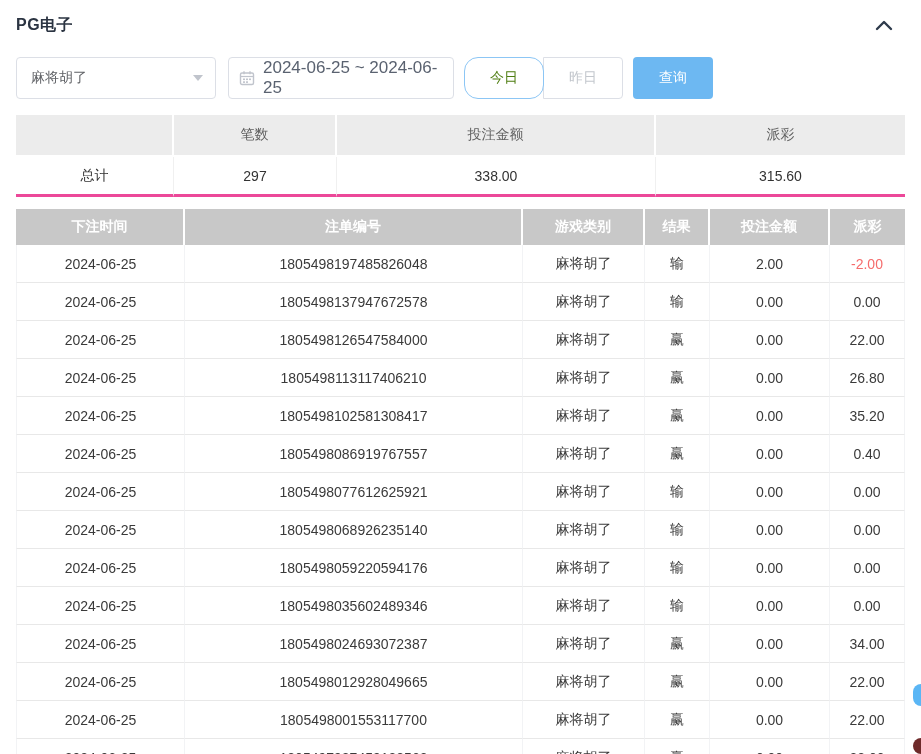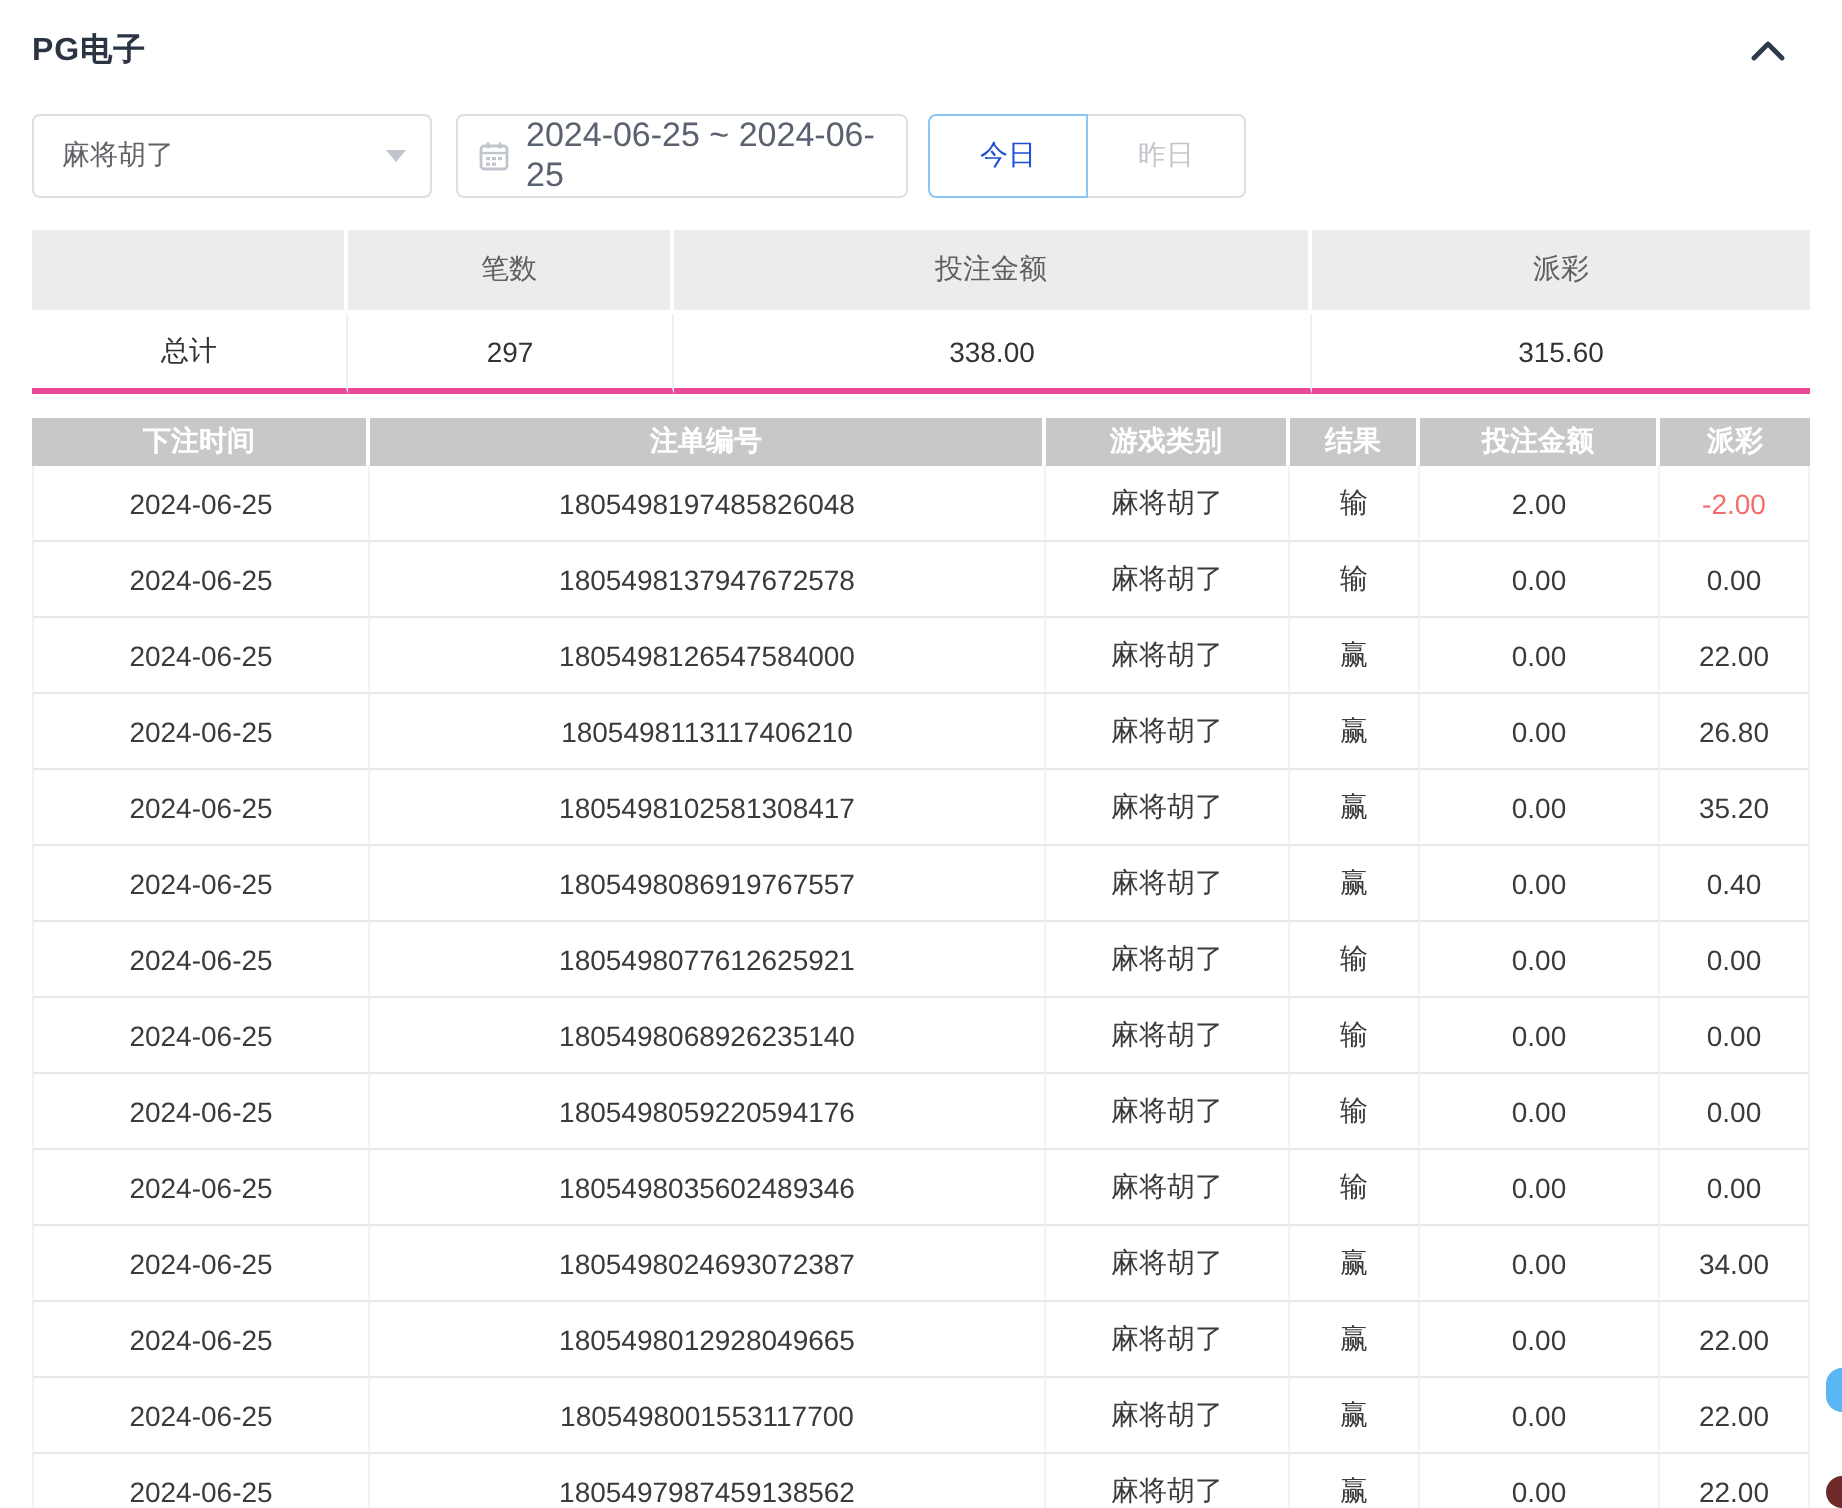--- a/index.html
+++ b/index.html
@@ -39,21 +39,21 @@
   }
   .date-box .value { font-size:17px; color:#5a6270; }
   .btn-group { display:flex; margin-left:10px; }
   .btn-group .qbtn {
     width:80px; height:42px; background:#fff; border:1px solid #dcdfe6;
     font-size:14px; color:#c3c7cd; cursor:pointer; margin-left:-1px;
     display:flex; align-items:center; justify-content:center;
   }
   .btn-group .qbtn:first-child { border-radius:4px 0 0 4px; margin-left:0; }
   .btn-group .qbtn:last-child { border-radius:0 4px 4px 0; }
-  .btn-group .qbtn.active { color:#1d4ed8; border-color:#8cc6f5; position:relative; z-index:1; }
+  .btn-group .qbtn.active { color:#4d7c0f; border-color:#8cc6f5; position:relative; z-index:1;border-radius:14px; }
   .search-btn {
     width:80px; height:42px; margin-left:10px; background:#6db8f2; border:none;
     border-radius:4px; color:#ffffff; font-size:14px; cursor:pointer;
     display:flex; align-items:center; justify-content:center;
   }
 
   
   table { border-collapse:separate; border-spacing:0; table-layout:fixed; width:889px; }
   td, th { text-align:center; overflow:hidden; white-space:nowrap; }
 
@@ -64,21 +64,21 @@
   }
   .summary-table th:last-child { border-right:none; }
   .summary-table td {
     background:#fff; height:40px; font-size:14px; color:#333;
     border-right:1px solid #f0f0f0; border-bottom:3px solid #ec4899;
   }
   .summary-table td:last-child { border-right:none; }
 
   .main-table { margin:12px 16px 0 16px; }
   .main-table th {
-    background:#c8c8c8; height:24px; font-size:14px; font-weight:bold; color:#ffffff;
+    background:#c8c8c8; height:36px; font-size:14px; font-weight:bold; color:#ffffff;
     border-right:2px solid #fff;
   }
   .main-table th:last-child { border-right:none; }
   .main-table td {
     background:#fff; height:38px; font-size:14px; color:#3a3a3a;
     border-right:1px solid #f2f3f5; border-bottom:1px solid #e8e8e8;
   }
   .main-table td:first-child { border-left:1px solid #f2f3f5; }
   .main-table td.neg { color:#f56c6c; }
 
@@ -119,20 +119,21 @@
         <rect x="4" y="11.3" width="2" height="1.6" fill="#c0c4cc"></rect>
         <rect x="7" y="11.3" width="2" height="1.6" fill="#c0c4cc"></rect>
       </svg>
     </span>
     <span class="value">2024-06-25 ~ 2024-06-25</span>
   </div>
   <div class="btn-group">
       <button class="qbtn active">今日</button>
       <button class="qbtn">昨日</button>
     </div>
+  <button class="search-btn">查询</button>
 </div>
 
 <table class="summary-table">
   <colgroup>
       <col style="width:158px">
       <col style="width:163px">
       <col style="width:319px">
       <col style="width:249px">
     </colgroup>
   <thead>

